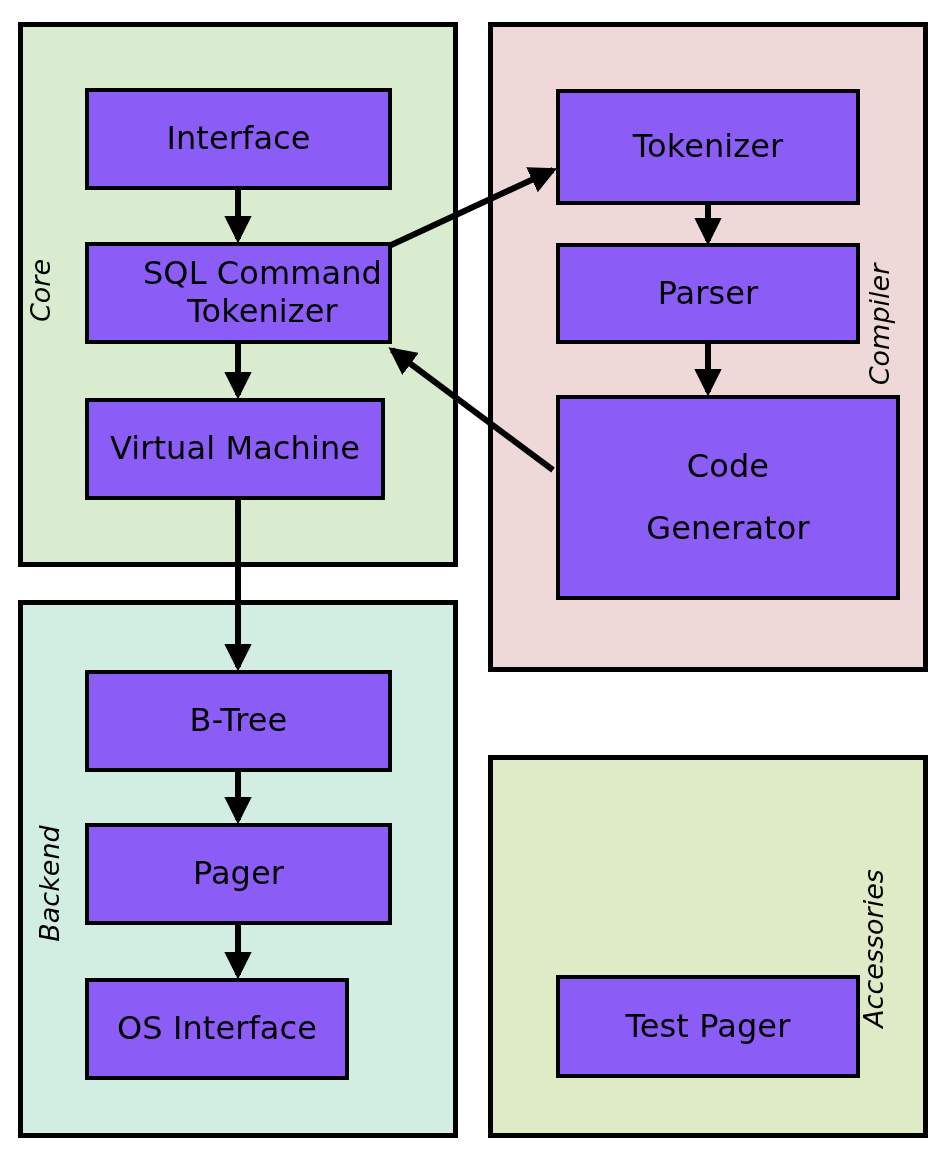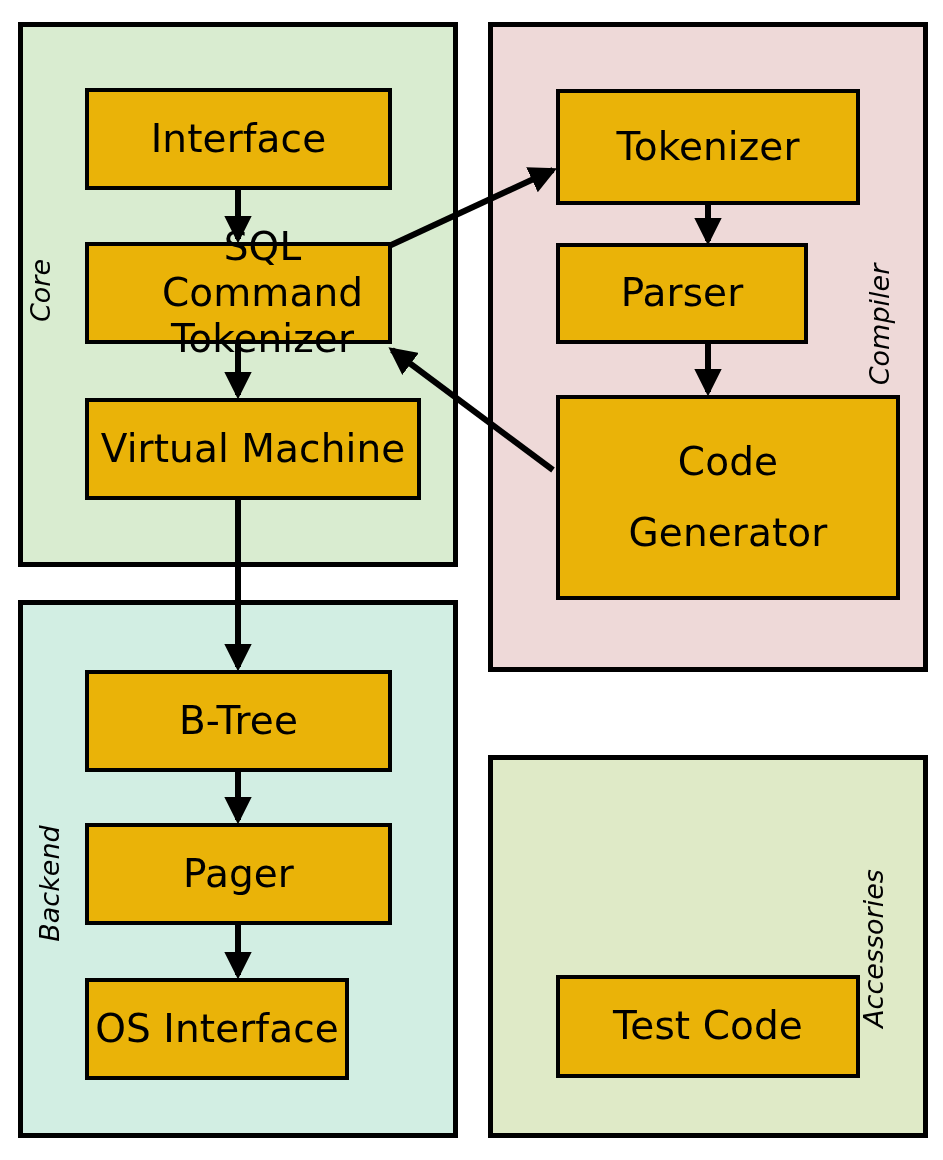--- a/index.html
+++ b/index.html
@@ -41,27 +41,27 @@
   #group-core       { left: 18px;  top: 22px;   width: 440px; height: 545px; background: #d9ecd0; }
   #group-compiler   { left: 488px; top: 22px;   width: 440px; height: 650px; background: #eed9d8; }
   #group-backend    { left: 18px;  top: 600px;  width: 440px; height: 538px; background: #d2eee3; }
   #group-accessories{ left: 488px; top: 755px;  width: 440px; height: 383px; background: #dfeac7; }
 
   
   .node {
     position: absolute;
     box-sizing: border-box;
     border: 4px solid #000000;
-    background: #eab308;
+    background: #8b5cf6;
     display: flex;
     align-items: center;
     justify-content: center;
     text-align: center;
     color: #000000;
-    font-size: 39px;
+    font-size: 32px;
     line-height: 1.18;
     letter-spacing: 0.1px;
   }
 
   
   #arrow-layer {
     position: absolute;
     left: 0;
     top: 0;
     width: 943px;
@@ -120,29 +120,29 @@
     <span>Interface</span>
   </div>
 
   <div class="node" style="left:85px; top:242px; width:307px; height:102px;padding-left:48px;">
     <span style="display:block;">
       <span style="display:block;">SQL Command</span>
       <span style="display:block;">Tokenizer</span>
     </span>
   </div>
 
-  <div class="node" style="left:85px; top:398px; width:336px; height:102px;">
+  <div class="node" style="left:85px; top:398px; width:300px; height:102px;">
     <span>Virtual Machine</span>
   </div>
 
   <div class="node" style="left:556px; top:89px; width:304px; height:116px;">
     <span>Tokenizer</span>
   </div>
 
-  <div class="node" style="left:556px; top:243px; width:252px; height:101px;">
+  <div class="node" style="left:556px; top:243px; width:304px; height:101px;">
     <span>Parser</span>
   </div>
 
   <div class="node" style="left:556px; top:395px; width:344px; height:205px;">
     <span style="display:block;">
       <span style="display:block;">Code</span>
       <span style="display:block;margin-top:24px;">Generator</span>
     </span>
   </div>
 
@@ -153,16 +153,16 @@
   <div class="node" style="left:85px; top:823px; width:307px; height:102px;">
     <span>Pager</span>
   </div>
 
   <div class="node" style="left:85px; top:978px; width:264px; height:102px;">
     <span>OS Interface</span>
   </div>
 
 
   <div class="node" style="left:556px; top:975px; width:304px; height:103px;">
-    <span>Test Code</span>
+    <span>Test Pager</span>
   </div>
 
 </div>
 
 </body></html>

